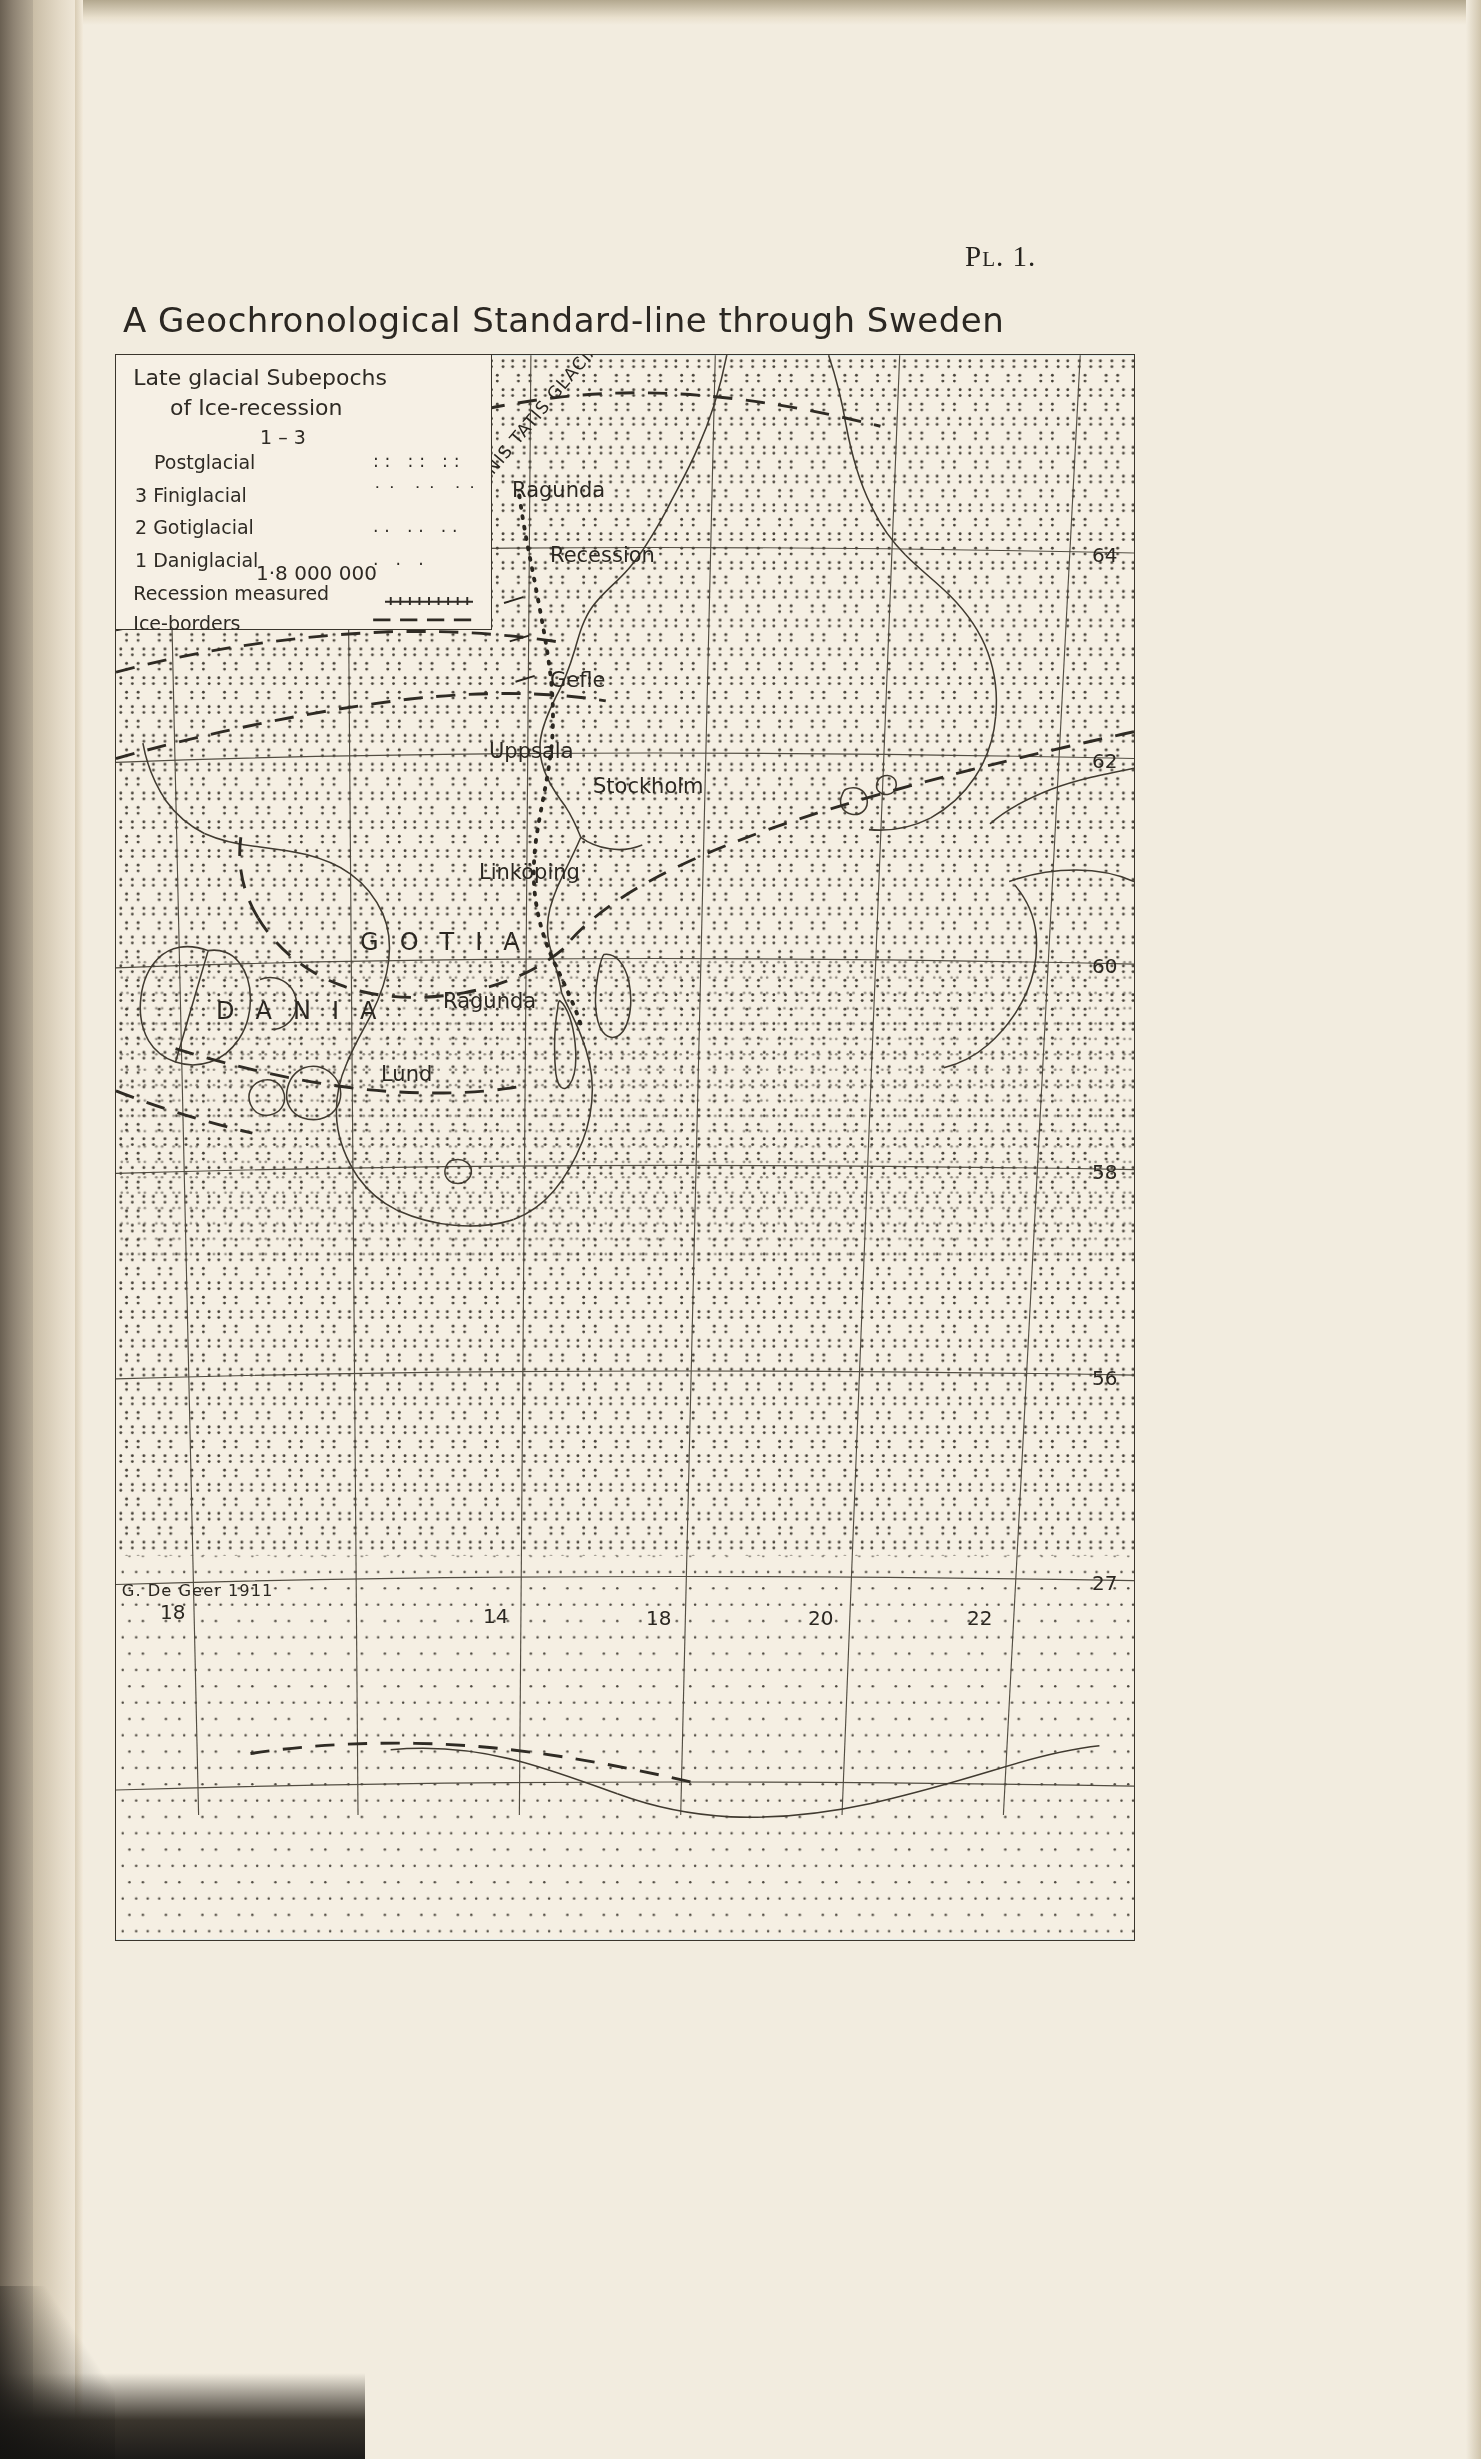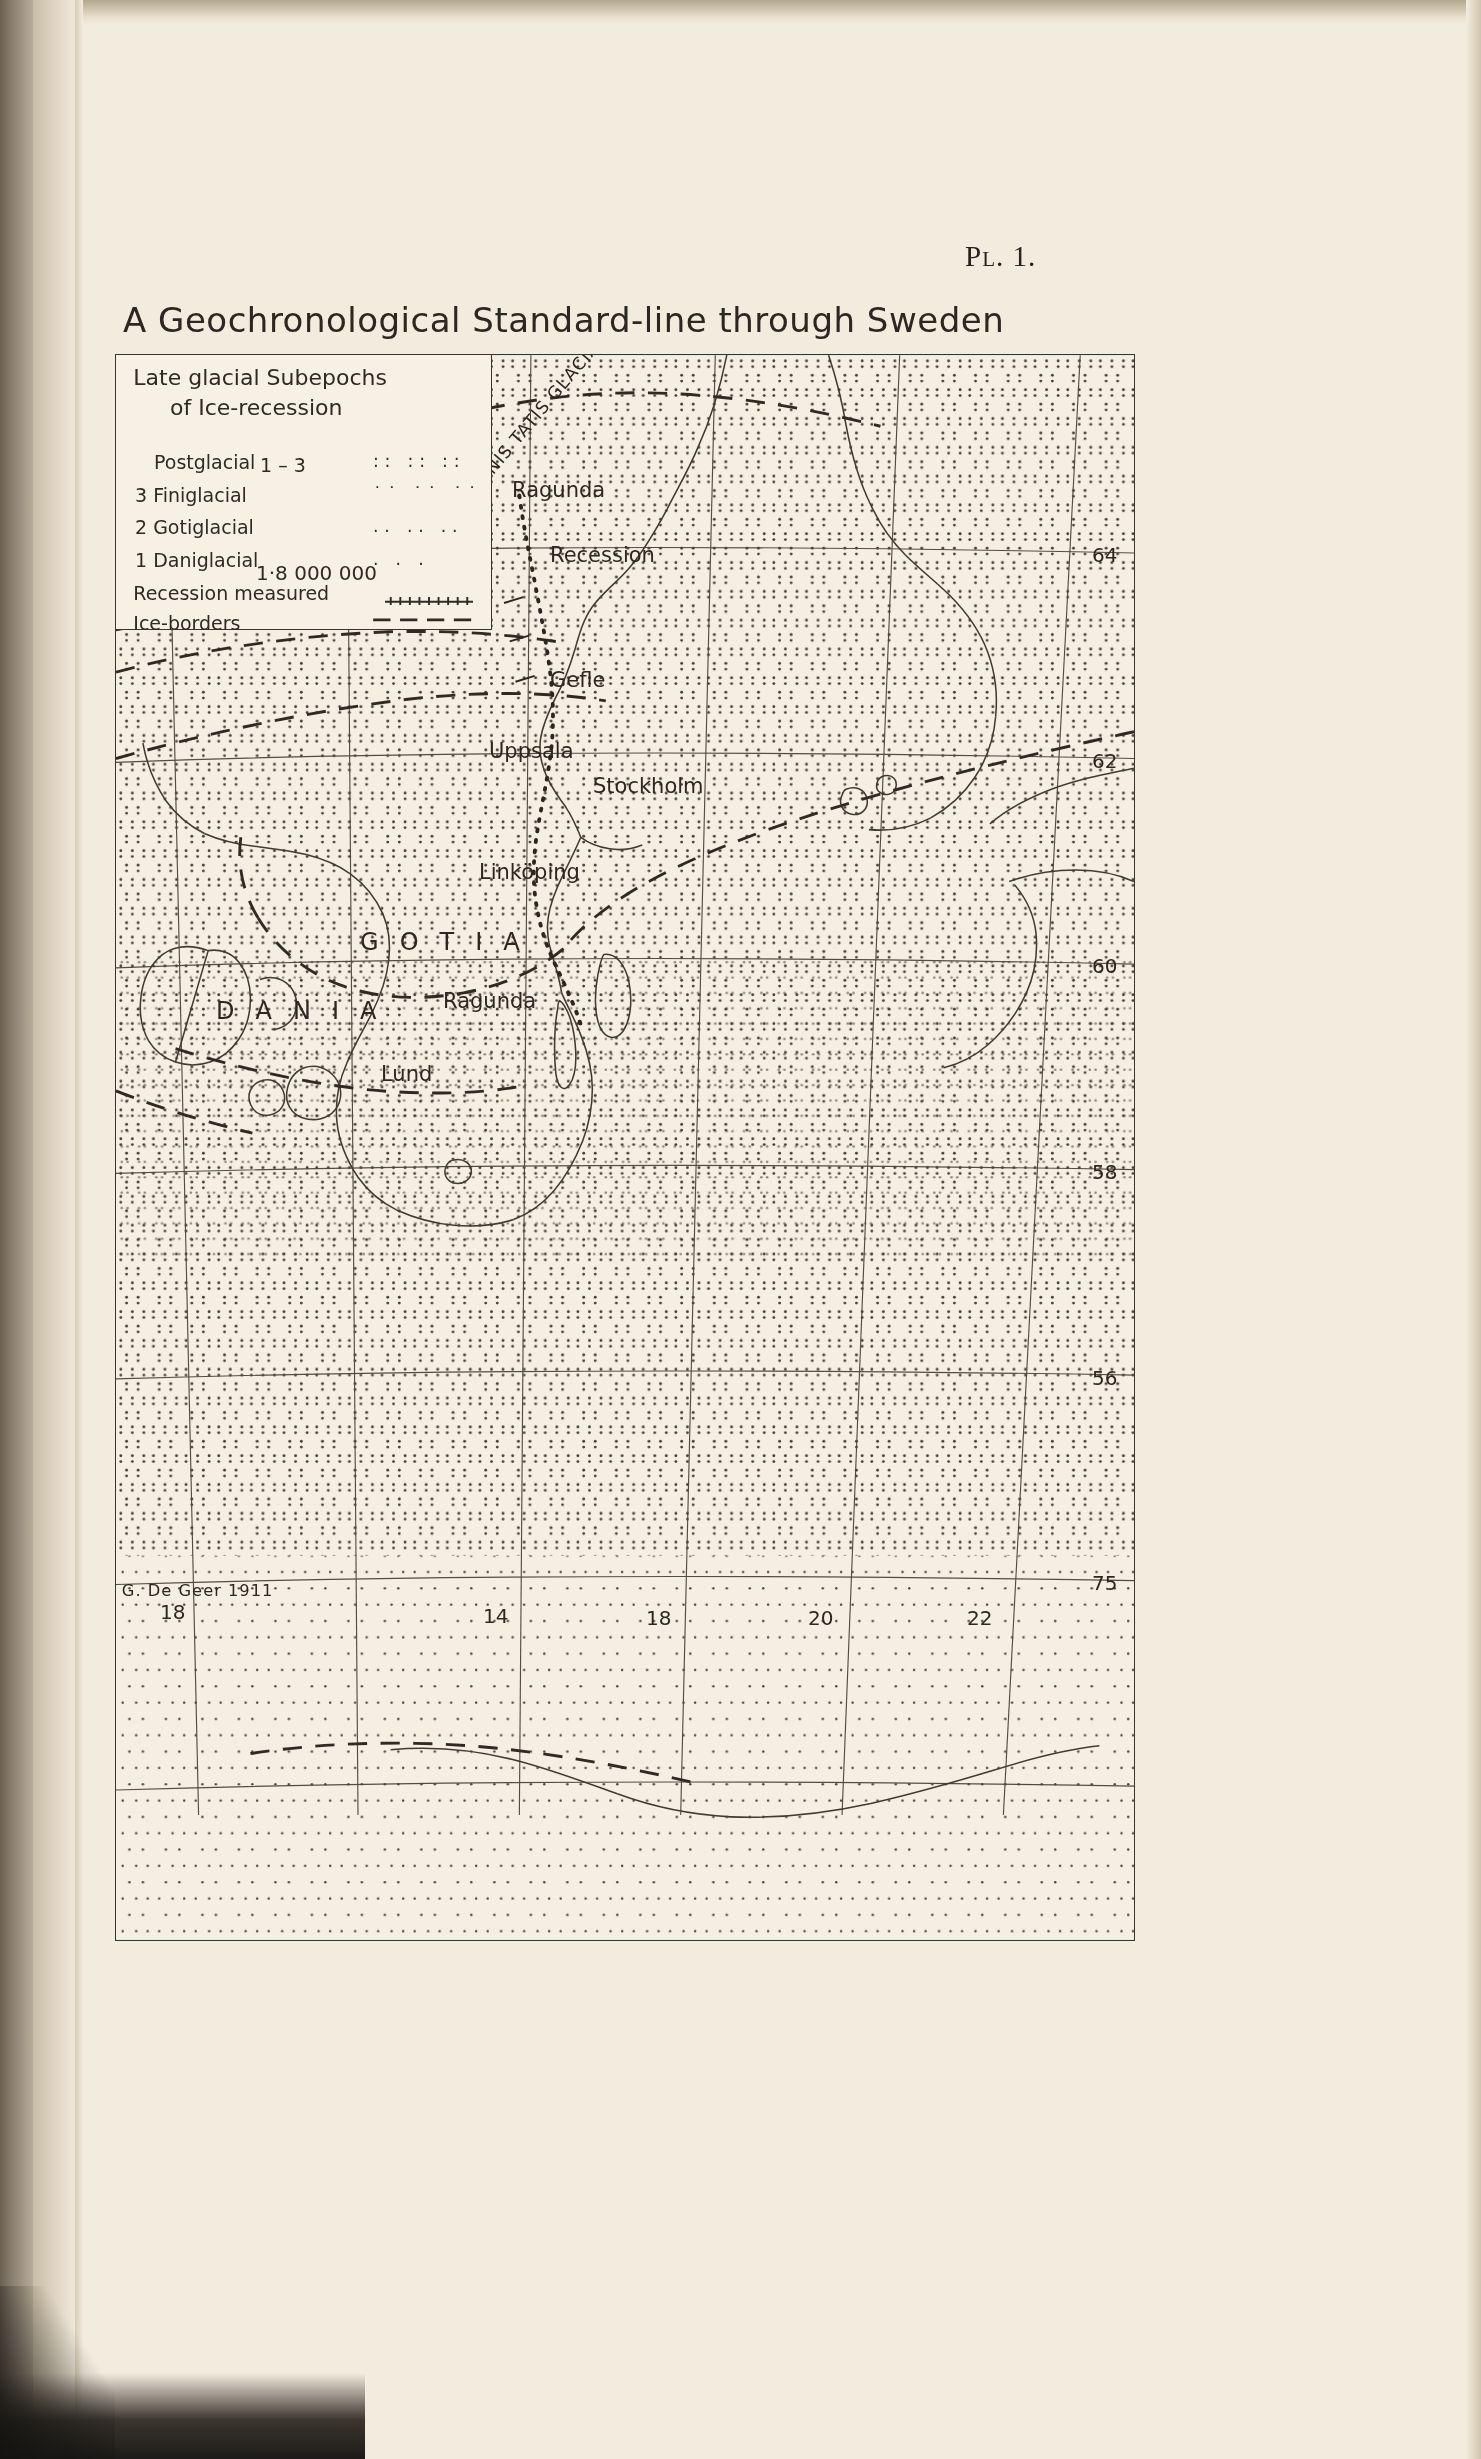--- a/index.html
+++ b/index.html
@@ -113,21 +113,21 @@
     border-bottom: 1.9px solid #3a352c;
     background: #f6f0e5;
     z-index: 40;
   }
   .legend-head {
     font-family: "DejaVu Sans", sans-serif;
     color: #2e2a24;
   }
   #legend .l1 { position:absolute; left:17.3px; top:9.6px; font-size:22px; }
   #legend .l2 { position:absolute; left:54px; top:40px; font-size:22px; }
-  #legend .l3 { position:absolute; left:144px; top:71px; font-size:19px;margin-top:28px; }
+  #legend .l3 { position:absolute; left:144px; top:71px; font-size:19px; }
   #legend .row { position:absolute; font-size:19px; font-family:"DejaVu Sans", sans-serif; color:#2e2a24;}
   #legend .r1 { left:38px; top:96px; }
   #legend .r2 { left:19px; top:129px; }
   #legend .r3 { left:19px; top:161px; }
   #legend .r4 { left:19px; top:194px; }
   .sym { position:absolute; font-family:"DejaVu Sans", sans-serif; font-size:17.3px; color:#2e2a24; letter-spacing:5.8px;}
   .s1 { left:257px; top:96px; }
   .s2 { left:257px; top:129px; }
   .s3 { left:257px; top:161px; }
   .s4 { left:257px; top:194px; }
@@ -444,21 +444,21 @@
     <div class="mlabel region" style="left:100px;top:642px;">D A N I A</div>
 
     <div class="rot-label" style="left:288px;top:144px;transform:rotate(-62deg);transform-origin:left top;">The last Ice-shed</div>
     <div class="rot-label" style="left:354px;top:123px;transform:rotate(-50deg);transform-origin:left top;letter-spacing:1px;">FINIS TATIS GLACIALIS</div>
 
     <div class="mlabel lat" style="left:976px;top:188px;">64</div>
     <div class="mlabel lat" style="left:976px;top:394px;">62</div>
     <div class="mlabel lat" style="left:976px;top:599px;">60</div>
     <div class="mlabel lat" style="left:976px;top:805px;">58</div>
     <div class="mlabel lat" style="left:976px;top:1011px;">56</div>
-    <div class="mlabel lat" style="left:976px;top:1216px;">75</div>
+    <div class="mlabel lat" style="left:976px;top:1216px;">27</div>
 
     <div class="mlabel lon" style="left:44px;top:1245px;">18</div>
     <div class="mlabel lon" style="left:367px;top:1249px;">14</div>
     <div class="mlabel lon" style="left:530px;top:1251px;">18</div>
     <div class="mlabel lon" style="left:692px;top:1251px;">20</div>
     <div class="mlabel lon" style="left:851px;top:1251px;">22</div>
 
     <div class="mlabel credit" style="left:5.8px;top:1226px;">G. De Geer 1911</div>
   </div>
 

